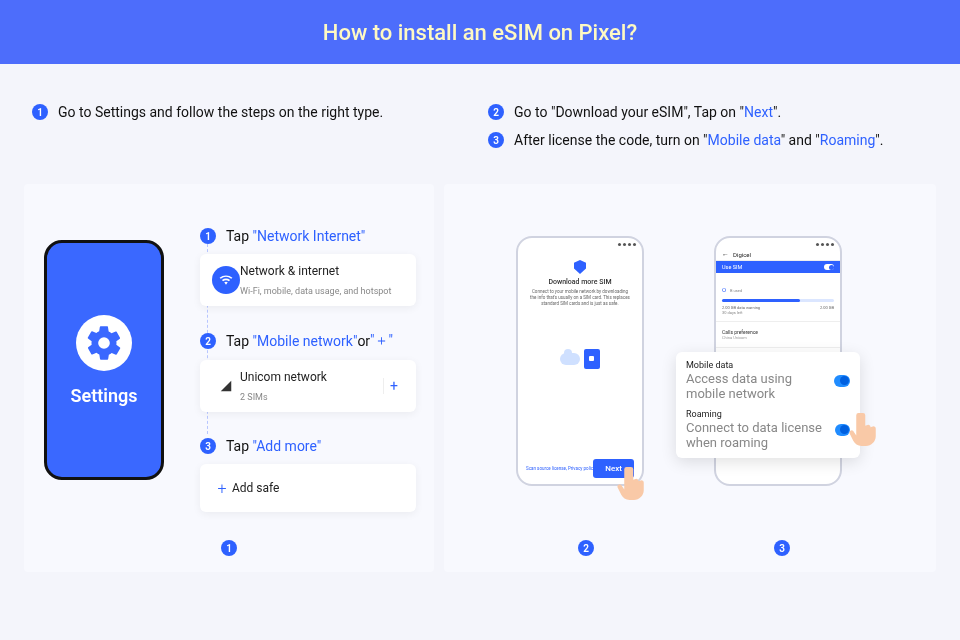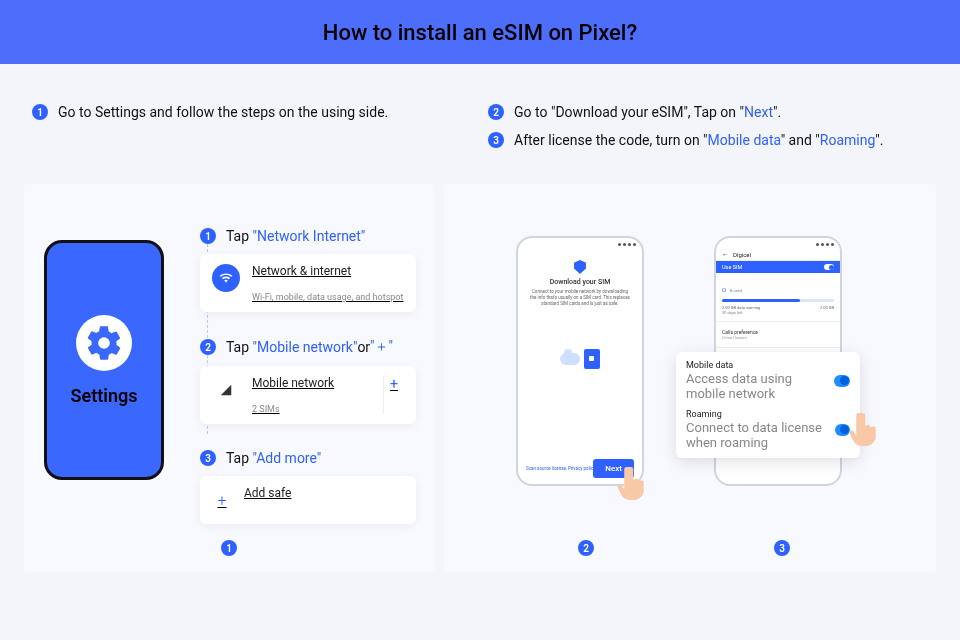--- a/index.html
+++ b/index.html
@@ -10,21 +10,21 @@
     background: #f4f5fb;
     overflow: hidden;
   }
   .banner {
     width: 100%;
     height: 64px;
     background: #4d6dfb;
     display: flex;
     align-items: center;
     justify-content: center;
-    color: #000000;
+    color: #fef9c3;
     font-size: 22px;
     font-weight: 500;
   }
   .top-steps {
     display: flex;
     padding: 0 24px;
     margin-top: 40px;
   }
   .top-steps .col {
     width: 50%;
@@ -72,21 +72,21 @@
     position: absolute;
     left: 20px; top: 56px;
     width: 120px; height: 240px;
     border: 3px solid #111;
     border-radius: 18px;
     background: #3a68ff;
     display: flex;
     flex-direction: column;
     align-items: center;
     justify-content: center;
-    color: #000000;
+    color: #ffffff;
   }
   .gear {
     width: 56px; height: 56px;
     border-radius: 50%;
     background: #fff;
     display: flex; align-items: center; justify-content: center;
     margin-bottom: 14px;
   }
   .gear svg { width: 40px; height: 40px; fill: #3a68ff; }
   .device-label { font-size: 18px; font-weight: 600; }
@@ -101,35 +101,33 @@
     display: flex; align-items: center;
     font-size: 14px; color: #111;
     margin-bottom: 10px;
   }
   .tap-head .em { font-style: normal; }
   .card {
     background: #fff;
     border-radius: 6px;
     box-shadow: 0 2px 8px rgba(0,0,0,0.06);
     padding: 10px 12px;
-    display: flex; 
-    gap: 12px;
-    text-decoration: underline;
+    display: flex; align-items: center;
   }
   .card-icon {
     width: 28px; height: 28px;
     border-radius: 50%;
     background: #2e61ff;
     display: flex; align-items: center; justify-content: center;
   }
   .card-icon.tri { background: transparent; }
   .card-icon.plus { background: transparent; width: 20px; color:#2e61ff; font-size:16px; font-weight:300;}
   .card-text { flex:1; }
   .card-title { font-size: 12px; color: #222; }
-  .card-sub { font-size: 9px; color: #888; margin-top: 14px; }
+  .card-sub { font-size: 9px; color: #888; margin-top: 8px; }
   .card-plus {
     color: #2e61ff; font-size: 14px; font-weight: 400;
     padding: 0 6px;
     border-left: 1px solid #eee;
   }
   .dash-line {
     position: absolute;
     left: 183px; top: 60px;
     width: 1px; height: 190px;
     border-left: 1px dashed #b8c6ff;
@@ -240,21 +238,21 @@
 <body>
 
 <div class="banner">
   <span>How to install an eSIM on Pixel?</span>
 </div>
 
 <div class="top-steps">
   <div class="col">
     <div class="step-line">
       <span class="badge">1</span>
-      <span>Go to Settings and follow the steps on the using side.</span>
+      <span>Go to Settings and follow the steps on the right type.</span>
     </div>
   </div>
   <div class="col">
     <div class="step-line">
       <span class="badge">2</span>
       <span>
         <span>Go to "Download your eSIM", Tap on "</span><span class="em">Next</span><span>".</span>
       </span>
     </div>
     <div class="step-line">
@@ -304,21 +302,21 @@
           <span class="badge">2</span>
           <span>Tap </span>&nbsp;<span class="em">"Mobile network"</span><span> or </span><span class="em">"＋"</span>
         </div>
         <div class="card">
           <div class="card-icon tri">
             <svg width="14" height="14" viewBox="0 0 24 24" fill="#333">
                 <path d="M3 21L21 3V21z"></path>
               </svg>
           </div>
           <div class="card-text">
-            <div class="card-title">Mobile network</div>
+            <div class="card-title">Unicom network</div>
             <div class="card-sub">2 SIMs</div>
           </div>
           <div class="card-plus">+</div>
         </div>
       </div>
 
       <div class="tap-block">
         <div class="tap-head">
           <span class="badge">3</span>
           <span>Tap </span>&nbsp;<span class="em">"Add more"</span>
@@ -339,21 +337,21 @@
 
     <div class="phone p2">
       <div class="status-bar">
           <span></span>
           <span></span>
           <span></span>
           <span></span>
         </div>
       <div class="phone-inner">
         <div class="shield-i"></div>
-        <div class="dl-title">Download your SIM</div>
+        <div class="dl-title">Download more SIM</div>
         <div class="dl-desc">Connect to your mobile network by downloading the info that's usually on a SIM card. This replaces standard SIM cards and is just as safe.</div>
         <div class="illus">
           <div class="cloud"></div>
           <div class="docico"></div>
         </div>
       </div>
       <div class="phone-footer">
         <span class="foot-links">Scan source license, Privacy polic</span>
         <span class="next-btn">Next</span>
       </div>

